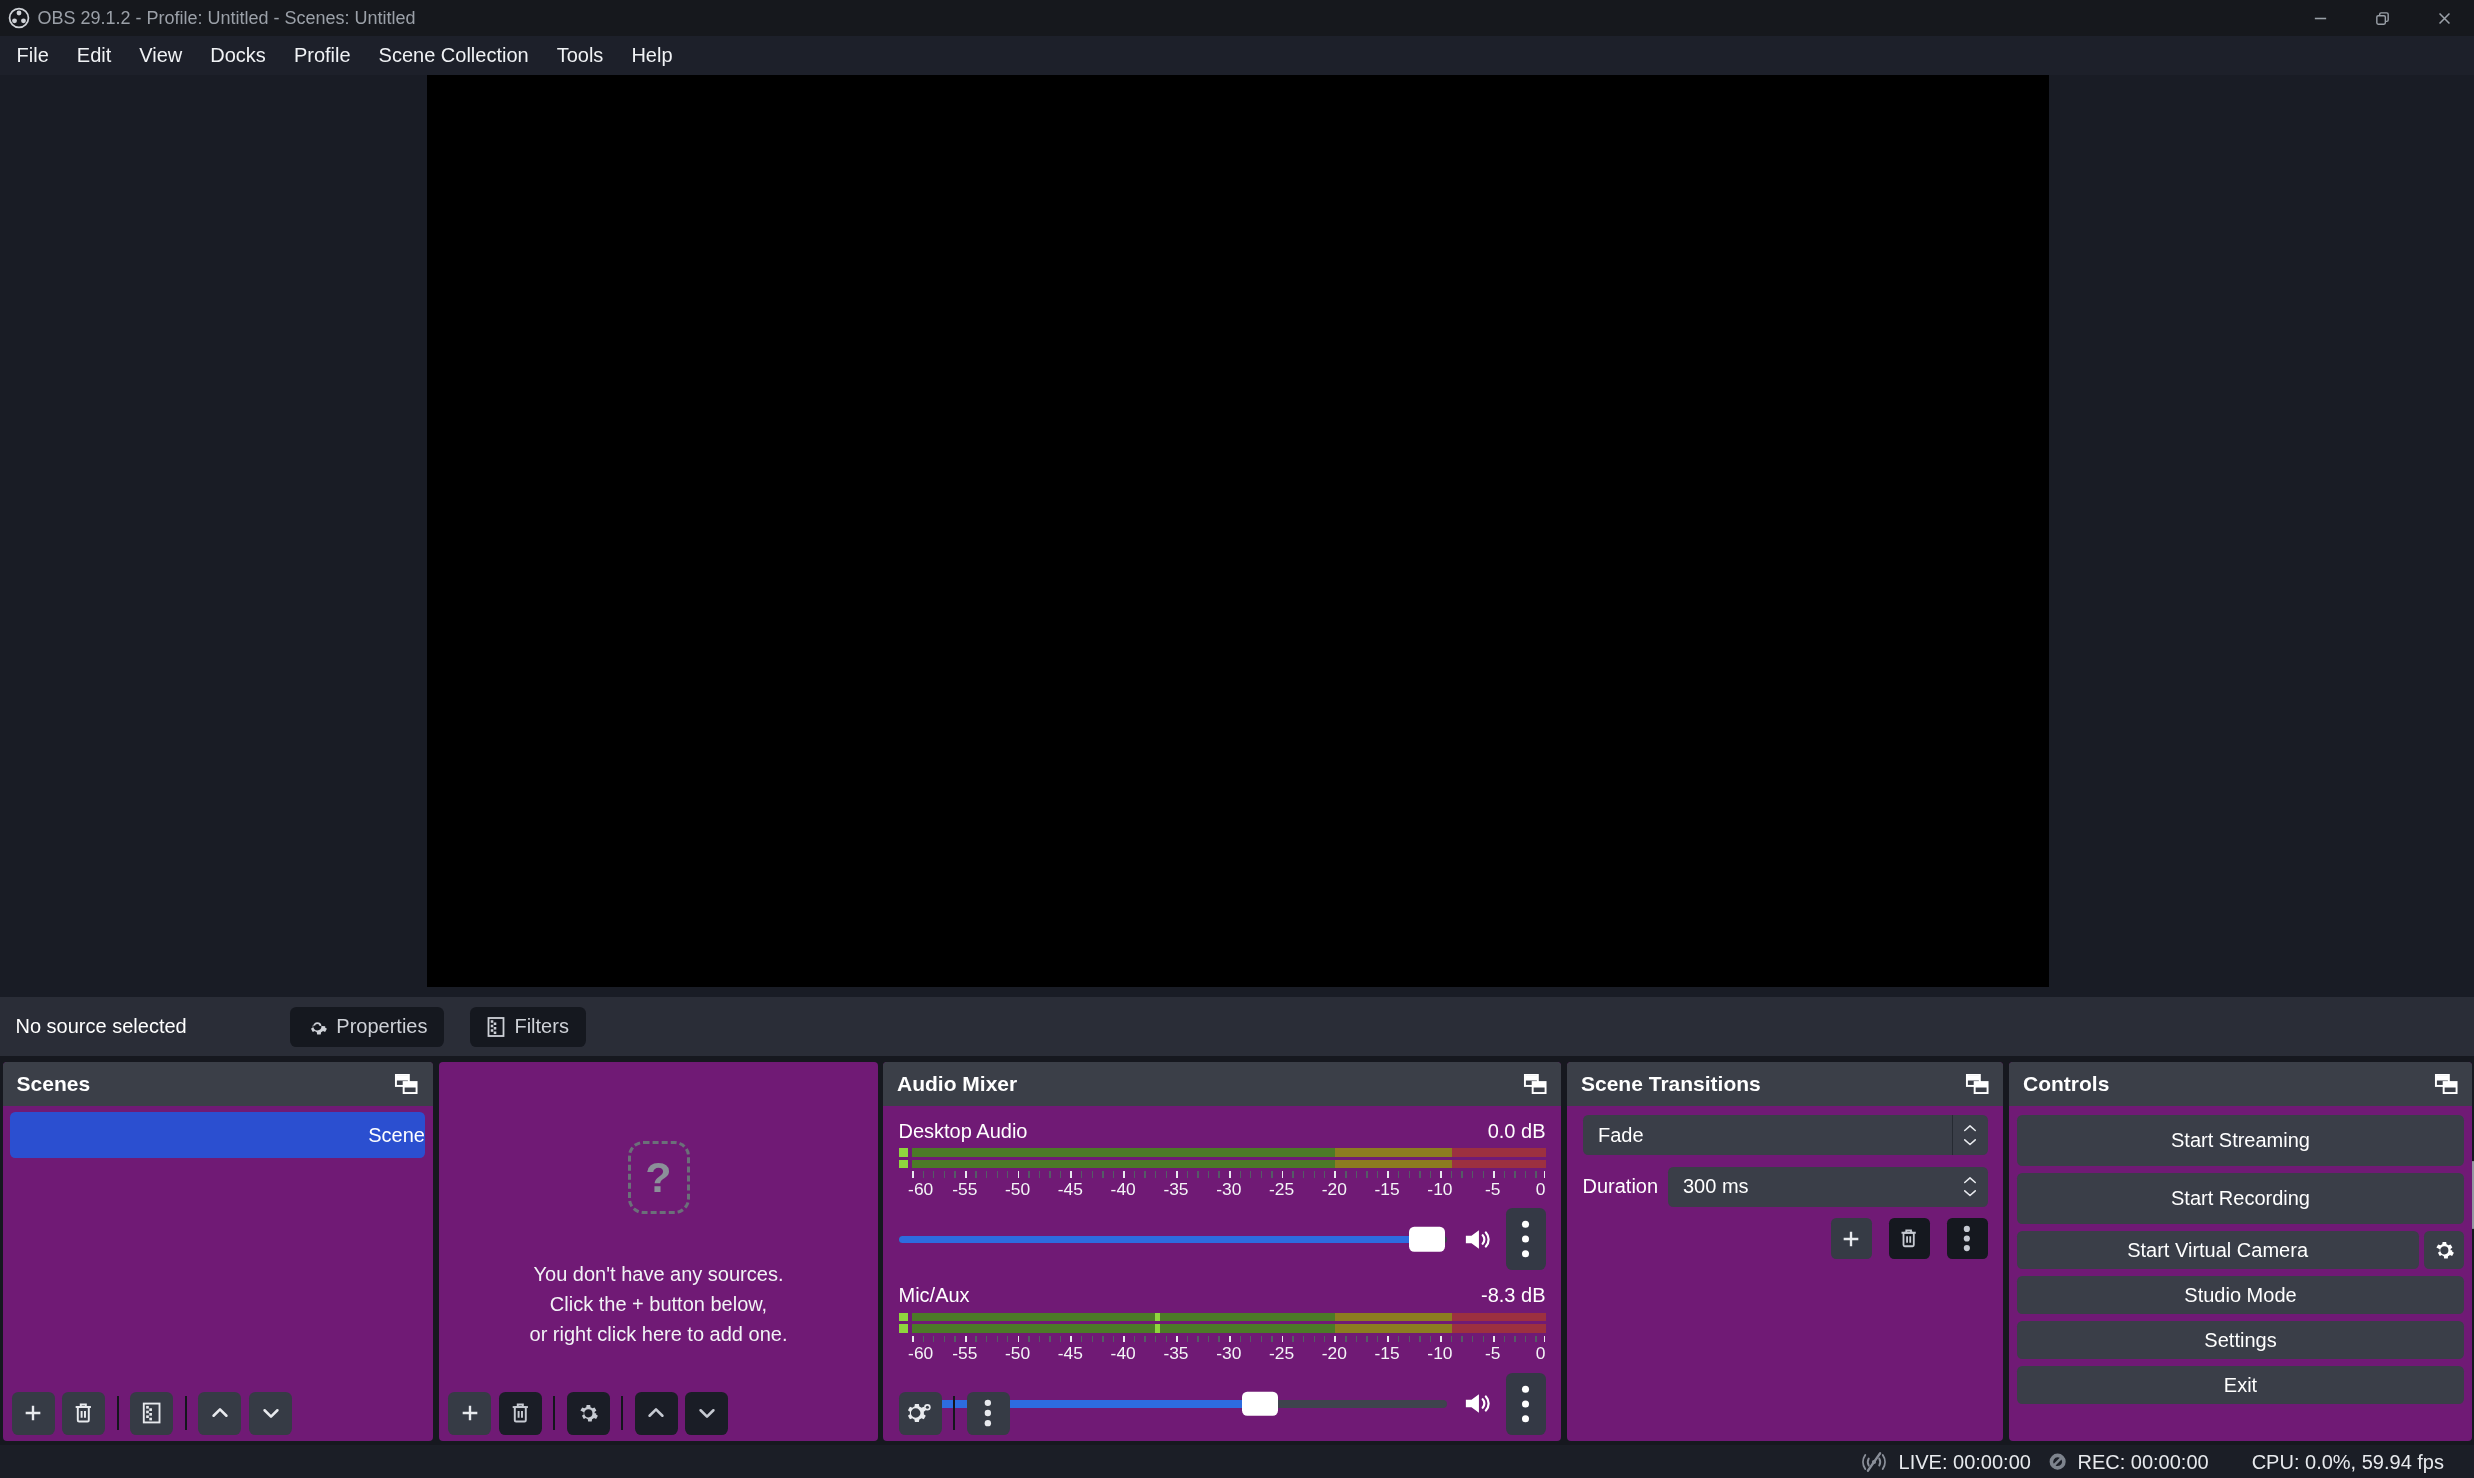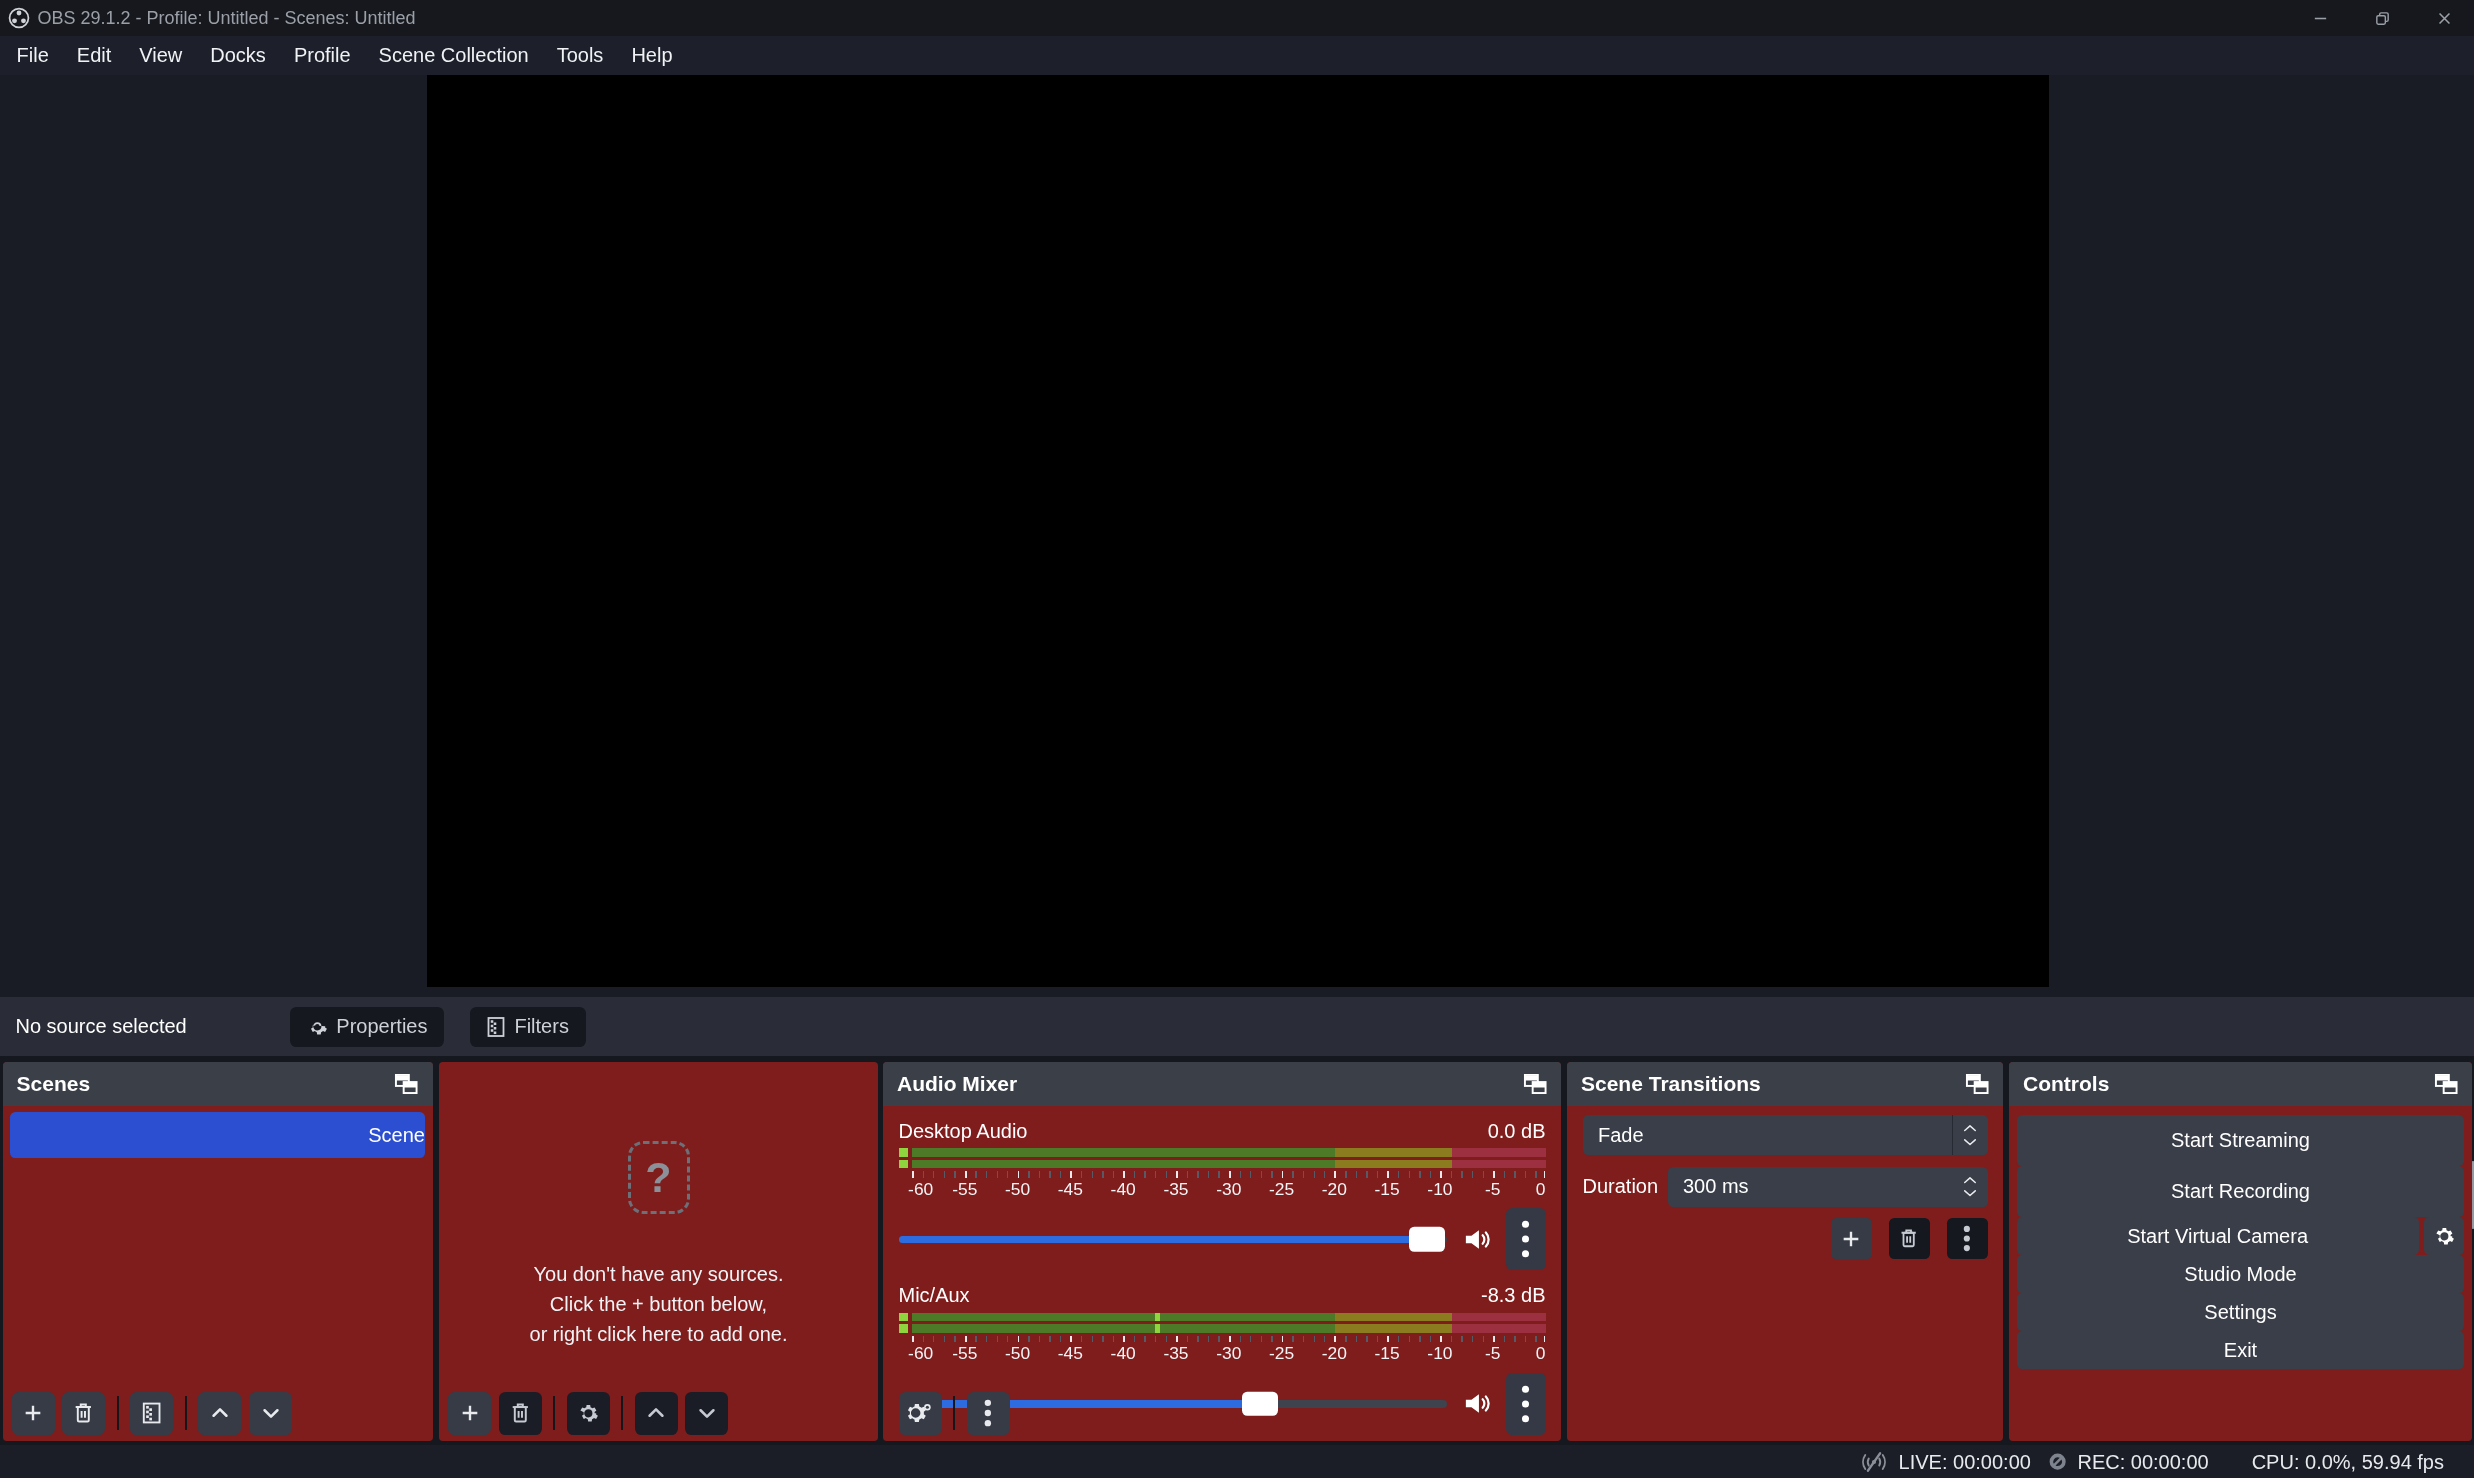--- a/index.html
+++ b/index.html
@@ -29,21 +29,21 @@
 
   
   .source-toolbar { position:absolute; top:997px; left:0; right:0; height:59px; background:#2a2d37; display:flex; align-items:center; padding:0 15.5px; }
   .status-text { font-size:20px; color:#ffffff; }
   .flat-btn { height:40px; background:#15181f; border-radius:6.4px; display:flex; align-items:center; gap:9px; padding:0 17px; font-size:20px; color:#ced1d7; }
   .flat-btn.props { margin-left:103px; }
   .flat-btn.filters { margin-left:26px; }
 
   
   .dock { position:absolute; top:1062px; bottom:34px; left:0; right:0; }
-  .panel { position:absolute; top:0; bottom:3.9px; background:#7f1d1d; border-radius:3.9px; overflow:hidden; }
+  .panel { position:absolute; top:0; bottom:3.9px; background:#701a75; border-radius:3.9px; overflow:hidden; }
   .panel-header { height:44px; background:#3b3f48; display:flex; align-items:center; padding:0 14px; }
   .panel-title { font-size:21px; font-weight:bold; color:#ffffff; }
   .dock-icon { margin-left:auto; }
   .p-scenes { left:2.6px; width:430px; }
   .p-sources { left:439px; width:439px; }
   .p-mixer { left:883px; width:678px; }
   .p-transitions { left:1567px; width:436px; }
   .p-controls { left:2009px; width:463px; }
 
   
@@ -93,21 +93,21 @@
   .duration-row { display:flex; align-items:center; margin-bottom:11.6px; }
   .duration-label { font-size:20px; width:85px; }
   .spinbox { flex:1; height:40px; background:#3a3e48; border-radius:5.2px; display:flex; align-items:center; font-size:20px; }
   .spinbox .sb-text { padding-left:15.5px; flex:1; }
   .trans-btns { display:flex; justify-content:flex-end; gap:17px; }
   .sq-btn { width:41px; height:41px; border-radius:5.2px; display:flex; align-items:center; justify-content:center; color:#e8eaee; }
   .sq-btn.lit { background:#363b45; --hole:#363b45; }
   .sq-btn.dim { background:#15181f; color:#c6cad2; --hole:#15181f; }
 
   
-  .controls-body { padding:9px 7.7px 0 7.7px; display:flex; flex-direction:column; gap:0; }
+  .controls-body { padding:9px 7.7px 0 7.7px; display:flex; flex-direction:column; gap:7px; }
   .ctl-btn { background:#3a3e48; border-radius:5.2px; display:flex; align-items:center; justify-content:center; font-size:20px; color:#fff; }
   .ctl-big { height:51px; }
   .ctl-sm { height:38px; }
   .vcam-row { display:flex; gap:5.8px; }
   .vcam-row .ctl-btn { flex:1; }
   .vcam-gear { width:40px; height:38px; border-radius:5.2px; background:#3a3e48; display:flex; align-items:center; justify-content:center; color:#fff; --hole:#3a3e48; }
 
   
   .statusbar { position:absolute; left:0; right:0; bottom:0; height:34px; background:#1b1e26; display:flex; align-items:center; justify-content:flex-end; padding-right:31px; gap:17px; font-size:20px; color:#e8eaee; }
   .sb-group { display:flex; align-items:center; gap:10.3px; }

